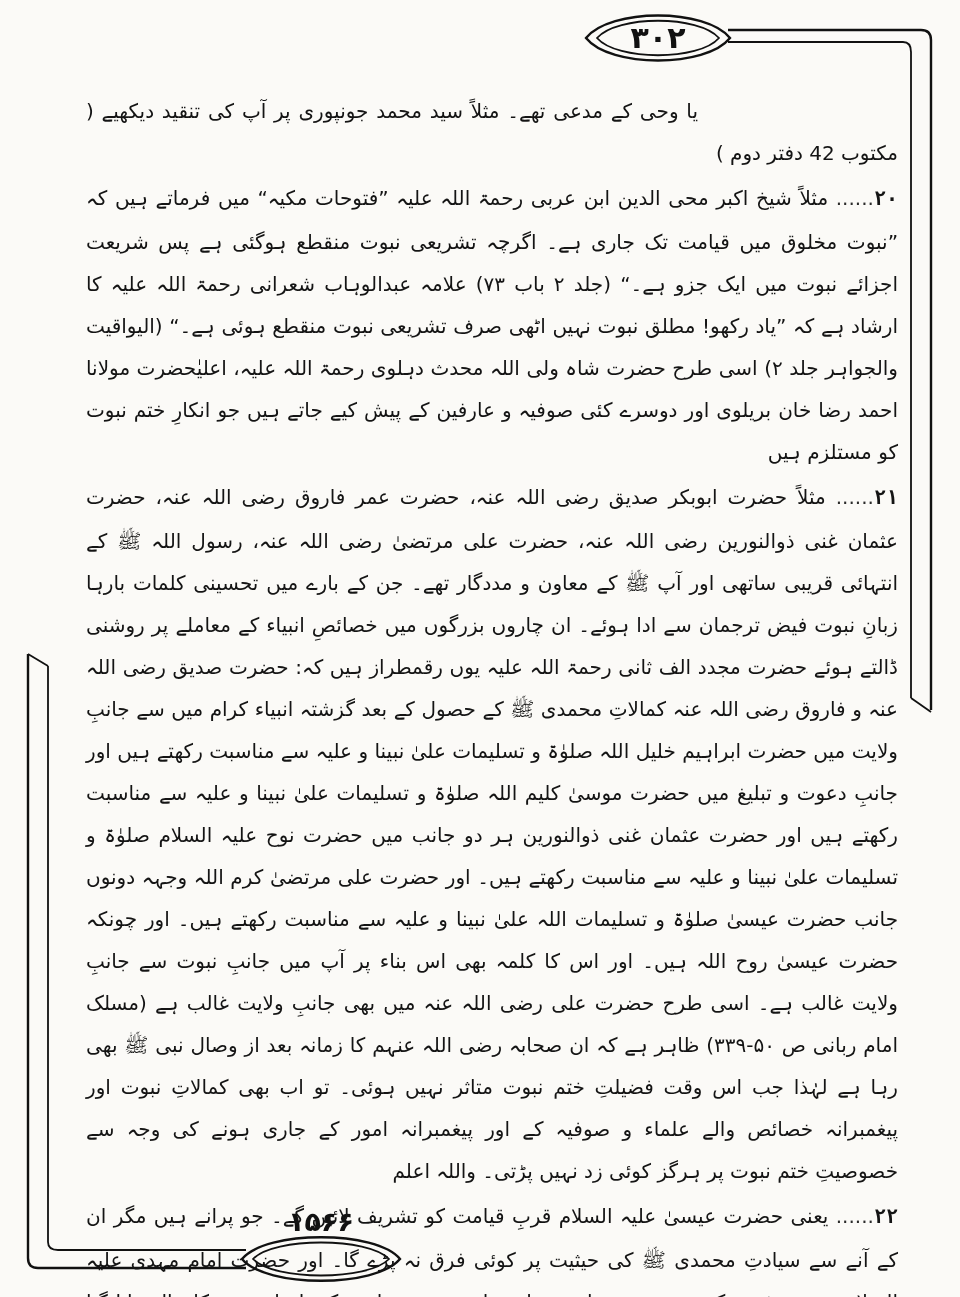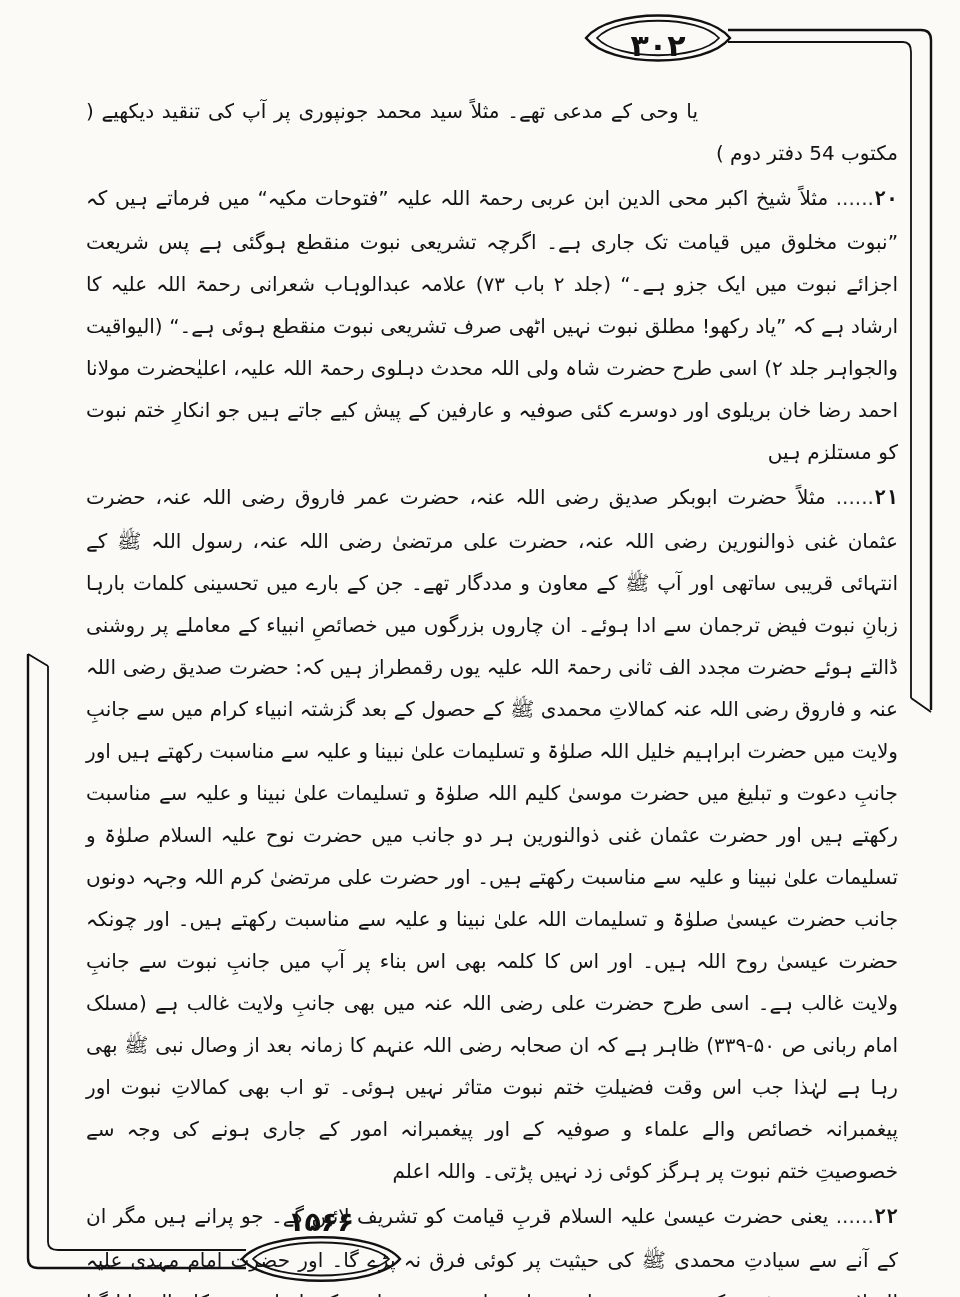--- a/index.html
+++ b/index.html
@@ -14,21 +14,21 @@
   }
   .frame-svg{position:absolute;left:0;top:0;width:960px;height:1297px;pointer-events:none;}
   .pagenum{
     position:absolute;
     font-family:"DejaVu Sans", sans-serif;
     font-weight:bold;
     color:#111;
     text-align:center;
     direction:rtl;
   }
-  .pagenum.top{left:586px;top:13px;width:144px;height:50px;line-height:50px;font-size:30px;margin-top:8px;}
+  .pagenum.top{left:586px;top:13px;width:144px;height:50px;line-height:50px;font-size:30px;}
   .pagenum.bottom{left:242px;top:1196px;width:158px;height:52px;line-height:52px;font-size:27px;}
   .text-block{
     position:absolute;
     top:90px;left:86px;right:62px;
     direction:rtl;
     text-align:justify;
     font-size:20px;
     line-height:42px;
     color:#141414;
   }
@@ -60,21 +60,21 @@
       <path d="M 242 1259 C 266 1230, 376 1230, 400 1259 C 376 1288, 266 1288, 242 1259 Z"></path>
       <path d="M 253 1259 C 274 1237, 368 1237, 389 1259 C 368 1281, 274 1281, 253 1259 Z" stroke-width="1.8"></path>
     </g>
   </svg>
 
   <div class="pagenum top">۳۰۲</div>
   <div class="pagenum bottom">۱۵۶۶</div>
 
   <div class="text-block">
 
-    <p class="para intro">یا وحی کے مدعی تھے۔ مثلاً سید محمد جونپوری پر آپ کی تنقید دیکھیے ( مکتوب 54 دفتر دوم )</p>
+    <p class="para intro">یا وحی کے مدعی تھے۔ مثلاً سید محمد جونپوری پر آپ کی تنقید دیکھیے ( مکتوب 42 دفتر دوم )</p>
 
     <p class="para"><span class="sec-num">۲۰</span><span class="sec-leader">......</span> <span class="sec-text">مثلاً شیخ اکبر محی الدین ابن عربی رحمۃ اللہ علیہ ”فتوحات مکیہ“ میں فرماتے ہیں کہ ”نبوت مخلوق میں قیامت تک جاری ہے۔ اگرچہ تشریعی نبوت منقطع ہوگئی ہے پس شریعت اجزائے نبوت میں ایک جزو ہے۔“ (جلد ۲ باب ۷۳) علامہ عبدالوہاب شعرانی رحمۃ اللہ علیہ کا ارشاد ہے کہ ”یاد رکھو! مطلق نبوت نہیں اٹھی صرف تشریعی نبوت منقطع ہوئی ہے۔“ (الیواقیت والجواہر جلد ۲) اسی طرح حضرت شاہ ولی اللہ محدث دہلوی رحمۃ اللہ علیہ، اعلیٰحضرت مولانا احمد رضا خان بریلوی اور دوسرے کئی صوفیہ و عارفین کے پیش کیے جاتے ہیں جو انکارِ ختم نبوت کو مستلزم ہیں</span></p>
 
     <p class="para"><span class="sec-num">۲۱</span><span class="sec-leader">......</span> <span class="sec-text">مثلاً حضرت ابوبکر صدیق رضی اللہ عنہ، حضرت عمر فاروق رضی اللہ عنہ، حضرت عثمان غنی ذوالنورین رضی اللہ عنہ، حضرت علی مرتضیٰ رضی اللہ عنہ، رسول اللہ ﷺ کے انتہائی قریبی ساتھی اور آپ ﷺ کے معاون و مددگار تھے۔ جن کے بارے میں تحسینی کلمات بارہا زبانِ نبوت فیض ترجمان سے ادا ہوئے۔ ان چاروں بزرگوں میں خصائصِ انبیاء کے معاملے پر روشنی ڈالتے ہوئے حضرت مجدد الف ثانی رحمۃ اللہ علیہ یوں رقمطراز ہیں کہ: حضرت صدیق رضی اللہ عنہ و فاروق رضی اللہ عنہ کمالاتِ محمدی ﷺ کے حصول کے بعد گزشتہ انبیاء کرام میں سے جانبِ ولایت میں حضرت ابراہیم خلیل اللہ صلوٰۃ و تسلیمات علیٰ نبینا و علیہ سے مناسبت رکھتے ہیں اور جانبِ دعوت و تبلیغ میں حضرت موسیٰ کلیم اللہ صلوٰۃ و تسلیمات علیٰ نبینا و علیہ سے مناسبت رکھتے ہیں اور حضرت عثمان غنی ذوالنورین ہر دو جانب میں حضرت نوح علیہ السلام صلوٰۃ و تسلیمات علیٰ نبینا و علیہ سے مناسبت رکھتے ہیں۔ اور حضرت علی مرتضیٰ کرم اللہ وجہہ دونوں جانب حضرت عیسیٰ صلوٰۃ و تسلیمات اللہ علیٰ نبینا و علیہ سے مناسبت رکھتے ہیں۔ اور چونکہ حضرت عیسیٰ روح اللہ ہیں۔ اور اس کا کلمہ بھی اس بناء پر آپ میں جانبِ نبوت سے جانبِ ولایت غالب ہے۔ اسی طرح حضرت علی رضی اللہ عنہ میں بھی جانبِ ولایت غالب ہے (مسلک امام ربانی ص ۵۰-۳۳۹) ظاہر ہے کہ ان صحابہ رضی اللہ عنہم کا زمانہ بعد از وصال نبی ﷺ بھی رہا ہے لہٰذا جب اس وقت فضیلتِ ختم نبوت متاثر نہیں ہوئی۔ تو اب بھی کمالاتِ نبوت اور پیغمبرانہ خصائص والے علماء و صوفیہ کے اور پیغمبرانہ امور کے جاری ہونے کی وجہ سے خصوصیتِ ختم نبوت پر ہرگز کوئی زد نہیں پڑتی۔ واللہ اعلم</span></p>
 
     <p class="para"><span class="sec-num">۲۲</span><span class="sec-leader">......</span> <span class="sec-text">یعنی حضرت عیسیٰ علیہ السلام قربِ قیامت کو تشریف لائیں گے۔ جو پرانے ہیں مگر ان کے آنے سے سیادتِ محمدی ﷺ کی حیثیت پر کوئی فرق نہ پڑے گا۔ اور حضرت امام مہدی علیہ السلام جنہیں شیعہ کتب میں پیغمبرانہ خصائص اور پیغمبری امور کی انجام دہی کا حال بتایا گیا ہے مگر شیعہ اور سنی دونوں اس باب میں متفق ہیں کہ حضرت امام مہدی شریعتِ محمدی ﷺ کے پیرو ہوں گے ان کے علاوہ ہر آنے والا جو دعویٰ وحی و نبوت کرے</span></p>
 
   </div>
 </div>
 

